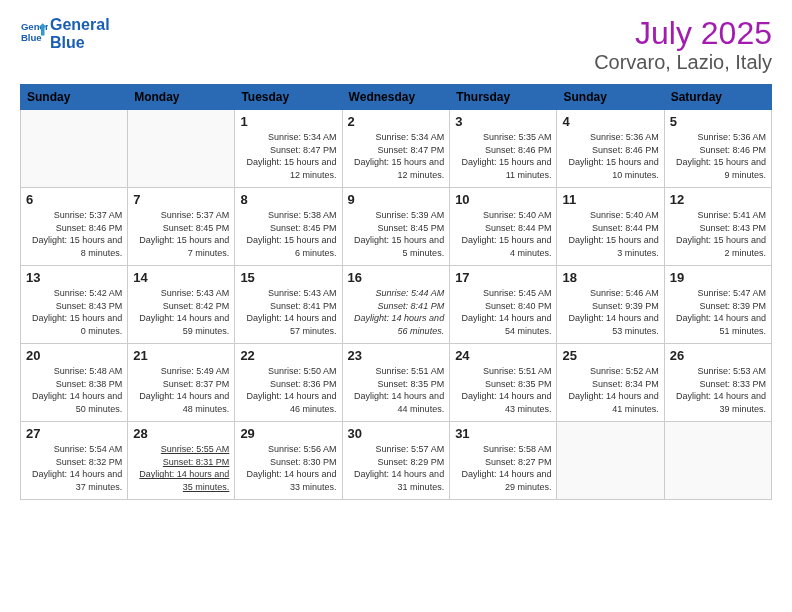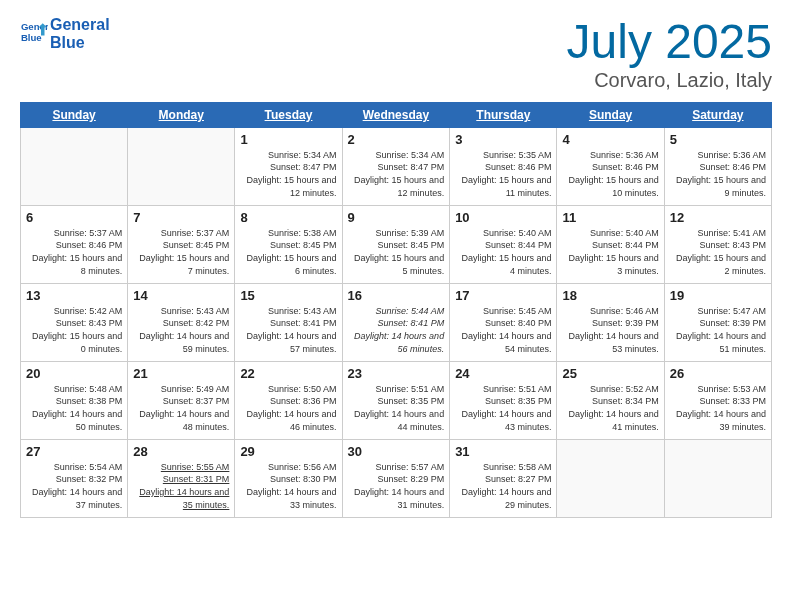--- a/index.html
+++ b/index.html
@@ -29,43 +29,42 @@
     }
     .logo-icon {
       width: 28px;
       height: 28px;
       margin-top: -4px;
     }
     .title-block {
       text-align: right;
     }
     .month-title {
-      font-size: 48px;
-      color: #0369a1;
+      font-size: 32px;
+      color: #a21caf;
       font-weight: normal;
       line-height: 1.1;
     }
     .location {
       font-size: 20px;
       color: #555;
     }
     .calendar {
       width: 100%;
       border-collapse: collapse;
       border: 1px solid #ccc;
     }
     .calendar th {
       background: #2a6ab5;
-      color: #ffffff;
+      color: #000000;
       font-size: 12px;
       font-weight: bold;
       padding: 5px 6px;
-      text-align: center;
+      text-align: left;
       border: 1px solid #2a6ab5;
-      text-decoration: underline;
     }
     .calendar td {
       border: 1px solid #ccc;
       vertical-align: top;
       padding: 4px 5px;
       font-size: 9.5px;
       color: #333;
       width: 108px;
       height: 78px;
     }

